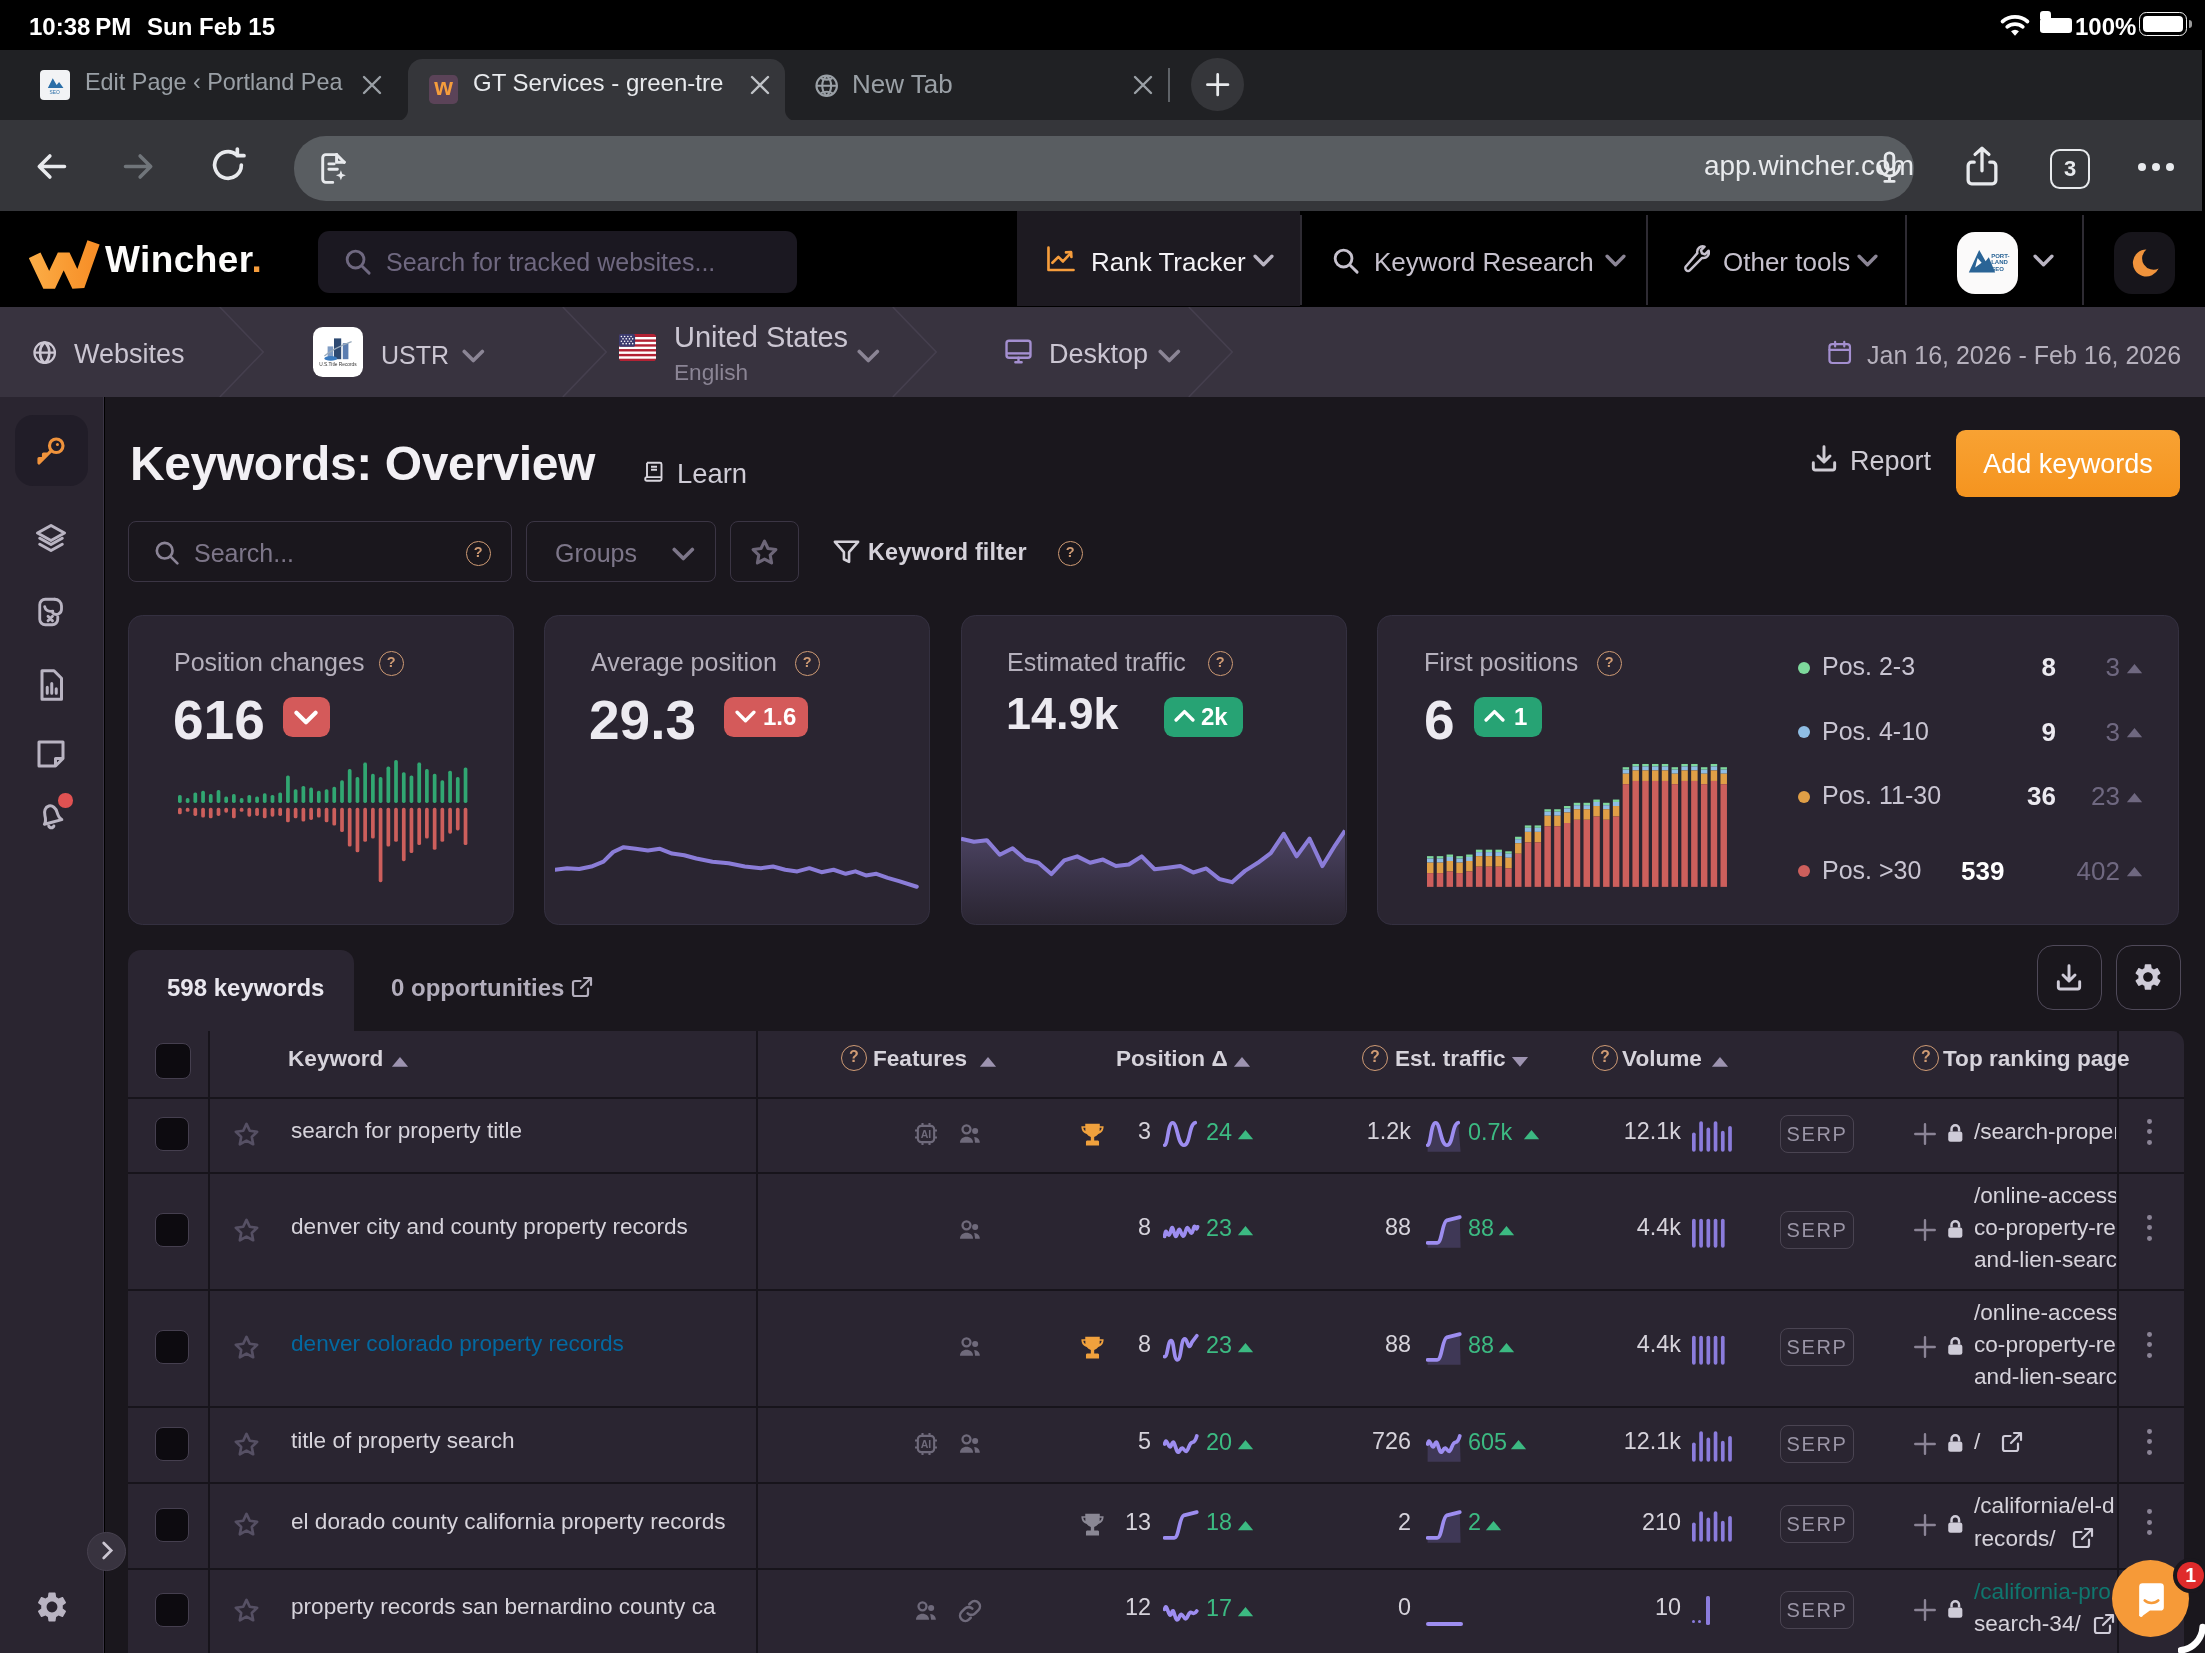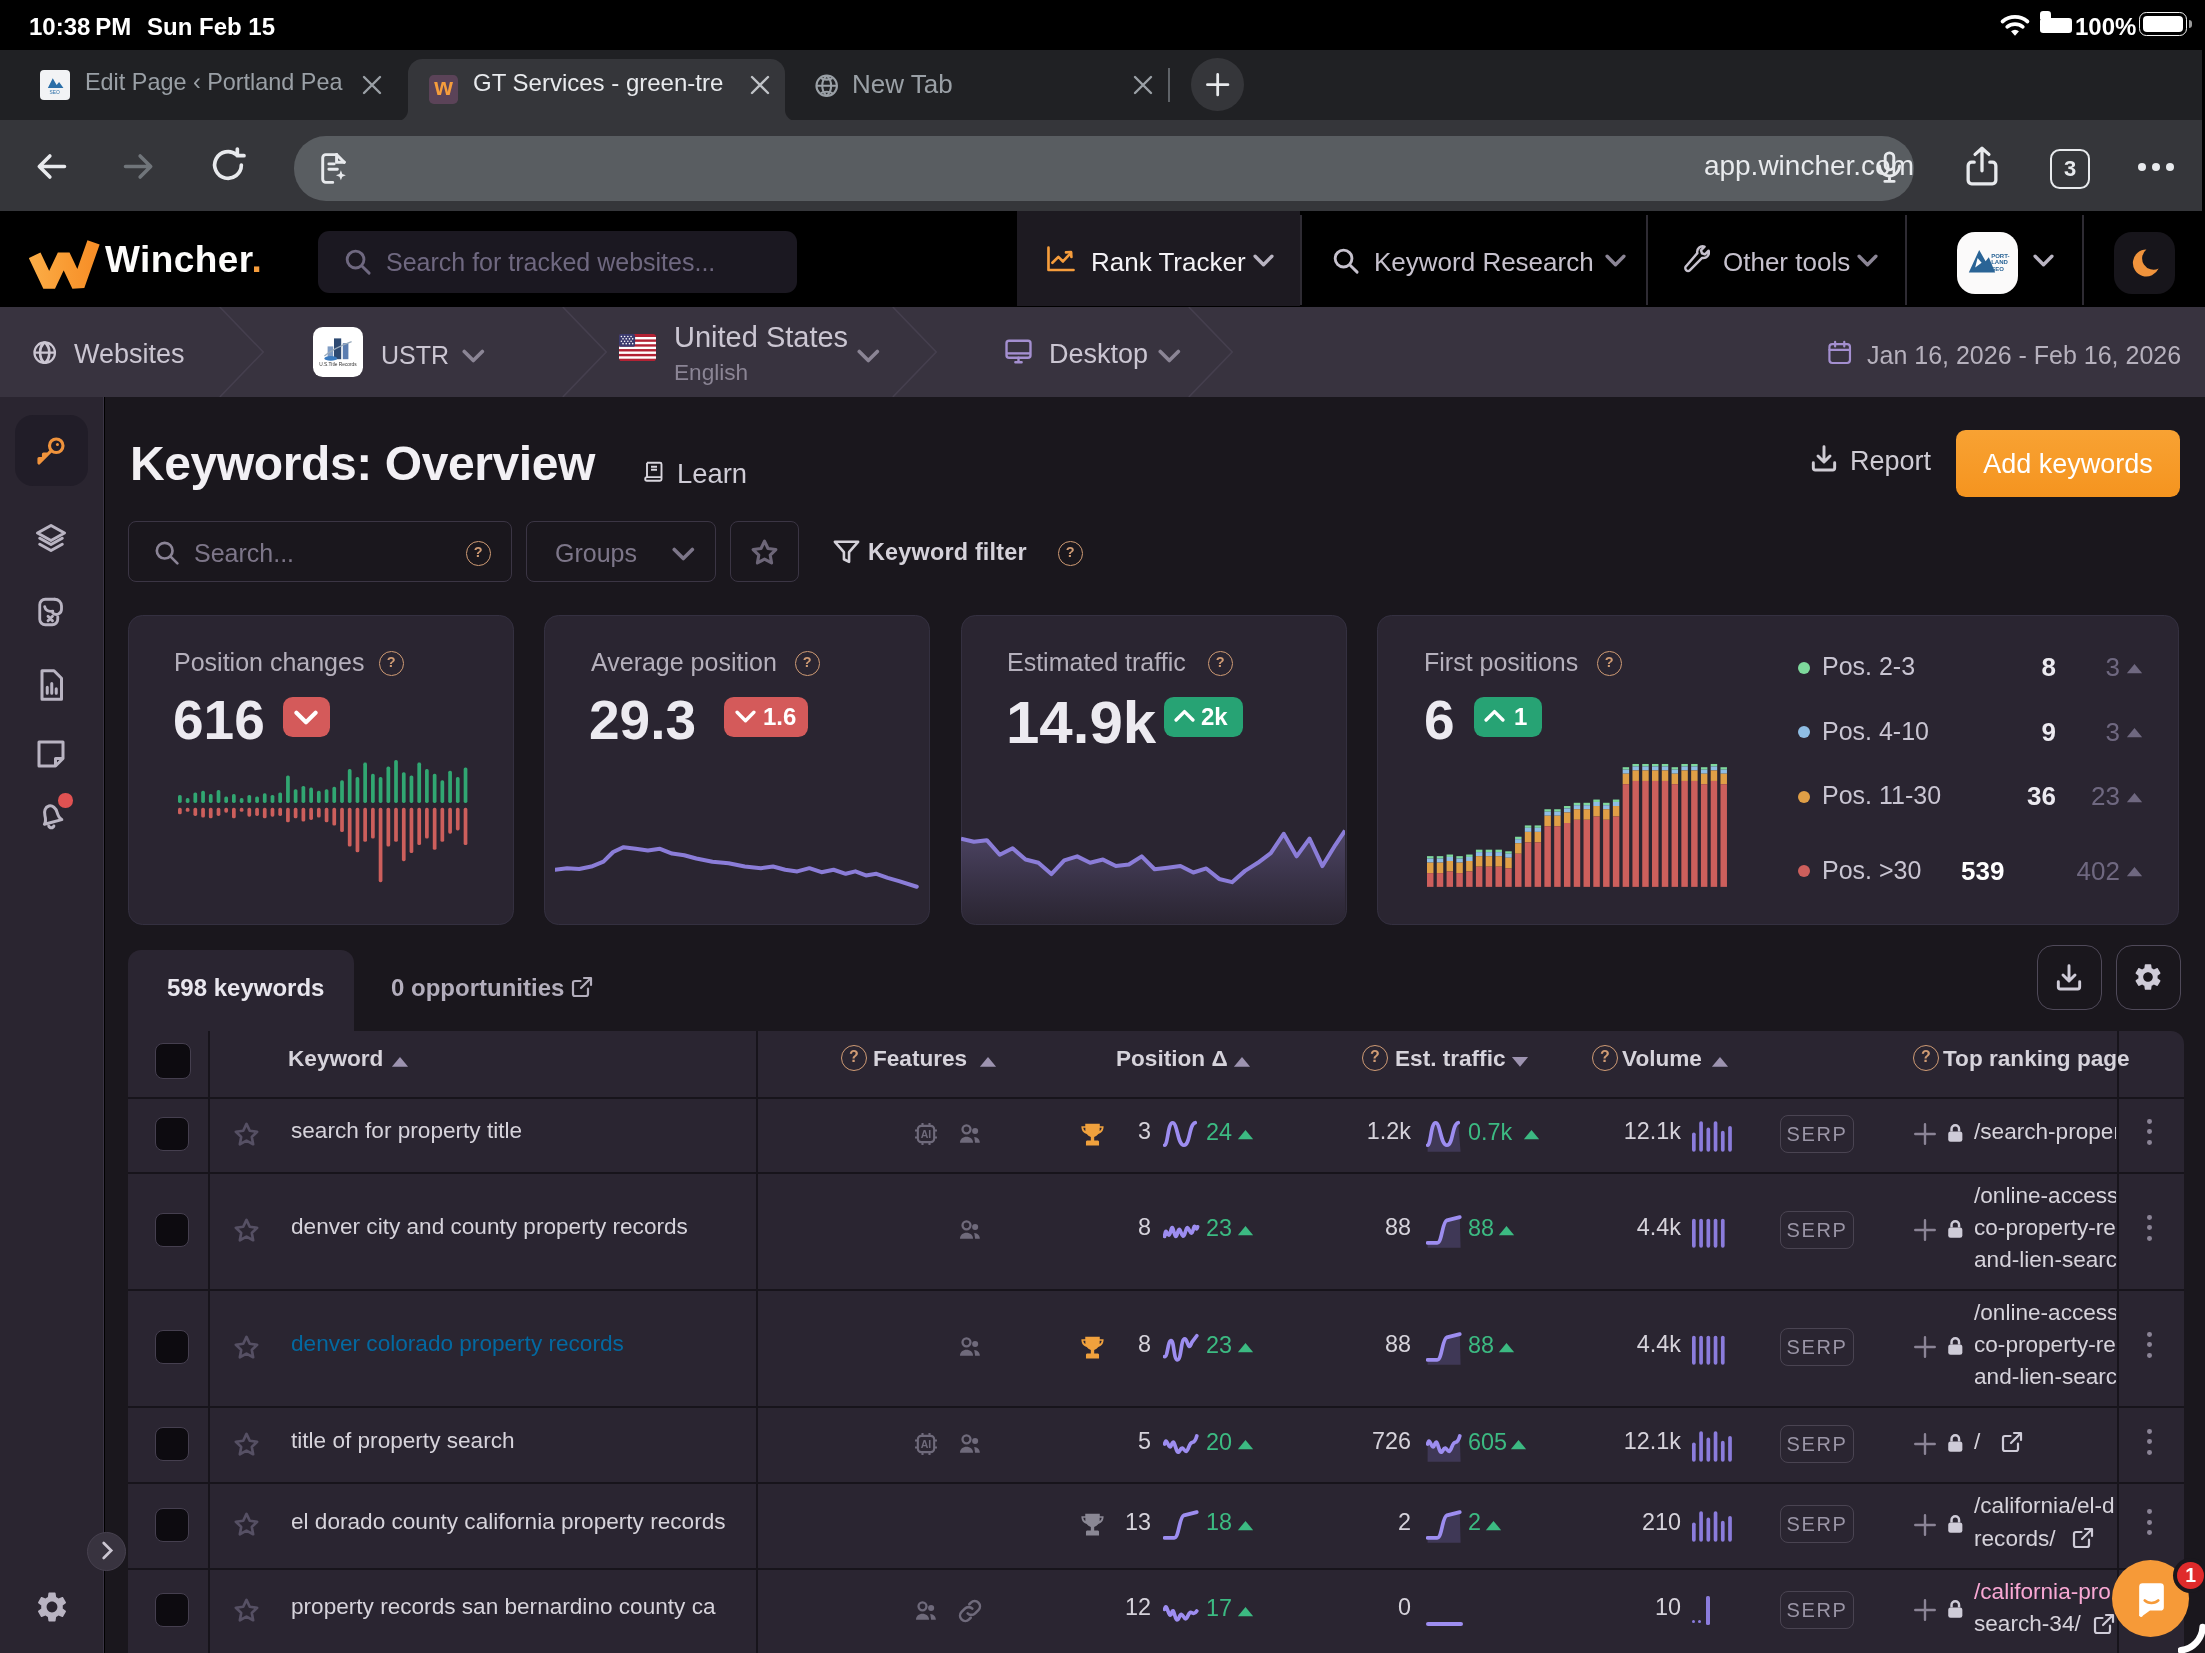--- a/index.html
+++ b/index.html
@@ -398,21 +398,21 @@
 <div class="a" style="left:724px;top:697px;width:84px;height:40px;background:#d45a5a;border-radius:9.7px"></div>
 <svg class="a" style="left:735px;top:710px" width="21" height="13" viewBox="0 0 20 12">
     <path d="M2 2 L10 10 L18 2" stroke="#fff" stroke-width="3.2" fill="none" stroke-linecap="round" stroke-linejoin="round"></path>
   </svg>
 <div class="a" style="left:763px;top:703px;font-size:24px;font-weight:bold;color:#fff">1.6</div>
 <svg class="a" style="left:555px;top:831px" width="365" height="63" viewBox="0 0 452 78">
     <polyline points="0,48 15,46 30,47 45,44 60,38 72,26 85,20 100,22 115,24 130,22 145,28 160,30 175,34 195,38 215,40 235,44 255,46 270,44 285,48 300,50 315,46 330,51 345,48 360,53 372,50 385,55 398,53 412,58 426,62 448,69" fill="none" stroke="#8b7dd8" stroke-width="5" stroke-linejoin="round" stroke-linecap="round"></polyline>
   </svg>
 <div class="a" style="left:1007px;top:648px;font-size:25px;color:#b5b0bc">Estimated traffic</div>
 <div class="a" style="left:1208px;top:651px;width:22.6px;height:22.6px;border:1.6px solid #cf9b74;border-radius:50%;color:#cf9b74;font-size:14.5px;font-weight:bold;text-align:center;line-height:21px">?</div>
-<div class="a" style="left:1006px;top:688px;font-size:60px;font-weight:bold;color:#eceaf0">14.9k</div>
+<div class="a" style="left:1006px;top:688px;font-size:45px;font-weight:bold;color:#eceaf0">14.9k</div>
 <div class="a" style="left:1164px;top:697px;width:79px;height:40px;background:#27a374;border-radius:9.7px"></div>
 <svg class="a" style="left:1174px;top:709px" width="21" height="13.7" viewBox="0 0 20 12">
     <path d="M2 10 L10 2 L18 10" stroke="#fff" stroke-width="3.2" fill="none" stroke-linecap="round" stroke-linejoin="round"></path>
   </svg>
 <div class="a" style="left:1201px;top:703px;font-size:24px;font-weight:bold;color:#fff">2k</div>
 <svg class="a" style="left:961px;top:824px;border-radius:0 0 13.7px 13.7px" width="384" height="101" viewBox="0 0 476 125">
     <defs>
       <linearGradient id="tg" x1="0" y1="0" x2="0" y2="1">
         <stop offset="0" stop-color="#7a6da6" stop-opacity=".45"></stop>
         <stop offset="1" stop-color="#6b5f93" stop-opacity="0"></stop>
@@ -937,21 +937,21 @@
 <div class="a" style="left:1698px;top:1620px;width:3.2px;height:3.2px;background:#8b7cdc;border-radius:1.6px"></div>
 <div class="a" style="left:1706px;top:1596px;width:4px;height:29px;background:#8b7cdc;border-radius:1.6px"></div>
 <div class="a" style="left:1780px;top:1591px;width:74px;height:38px;border:1.6px solid #4a4452;border-radius:8px;box-sizing:border-box;text-align:center;line-height:36px;font-size:20px;color:#9a95a6;letter-spacing:1.6px">SERP</div>
 <svg class="a" style="left:1912px;top:1597px" width="26" height="26" viewBox="0 0 24 24" stroke="#8b8496" stroke-width="2.2" stroke-linecap="round">
     <path d="M12 3v18M3 12h18"></path>
   </svg>
 <svg class="a" style="left:1944px;top:1598px" width="22.6" height="22.6" viewBox="0 0 24 24">
     <rect x="4.5" y="10" width="15" height="11" rx="2.5" fill="#cfccd8"></rect>
     <path d="M8 10V7.5a4 4 0 0 1 8 0V10" fill="none" stroke="#cfccd8" stroke-width="2.6"></path>
   </svg>
-<div class="a" style="left:1974px;top:1579px;width:142px;font-size:22.6px;color:#f9a8d4;white-space:nowrap;overflow:hidden">/california-pro</div>
+<div class="a" style="left:1974px;top:1579px;width:142px;font-size:22.6px;color:#0f766e;white-space:nowrap;overflow:hidden">/california-pro</div>
 <div class="a" style="left:1974px;top:1611px;width:142px;font-size:22.6px;color:#d6d3db;white-space:nowrap;overflow:hidden">search-34/</div>
 <svg class="a" style="left:2092px;top:1612px" width="24" height="24" viewBox="0 0 24 24" fill="none" stroke="#cfccd8" stroke-width="2.2" stroke-linecap="round" stroke-linejoin="round">
     <path d="M18 13.5V19a 2 2 0 0 1-2 2H5a2 2 0 0 1-2-2V8a2 2 0 0 1 2-2h5.5"></path>
     <path d="M14 3h7v7M20.2 3.8 11 13"></path>
   </svg>
 <div class="a" style="left:2147px;top:1595px;width:4.8px;height:4.8px;border-radius:50%;background:#8b8496"></div>
 <div class="a" style="left:2147px;top:1606px;width:4.8px;height:4.8px;border-radius:50%;background:#8b8496"></div>
 <div class="a" style="left:2147px;top:1616px;width:4.8px;height:4.8px;border-radius:50%;background:#8b8496"></div>
 <div class="a" style="left:2112px;top:1560px;width:77px;height:77px;background:#f69a38;border-radius:50%"></div>
 <svg class="a" style="left:2133px;top:1576px" width="37" height="42" viewBox="0 0 24 26">

